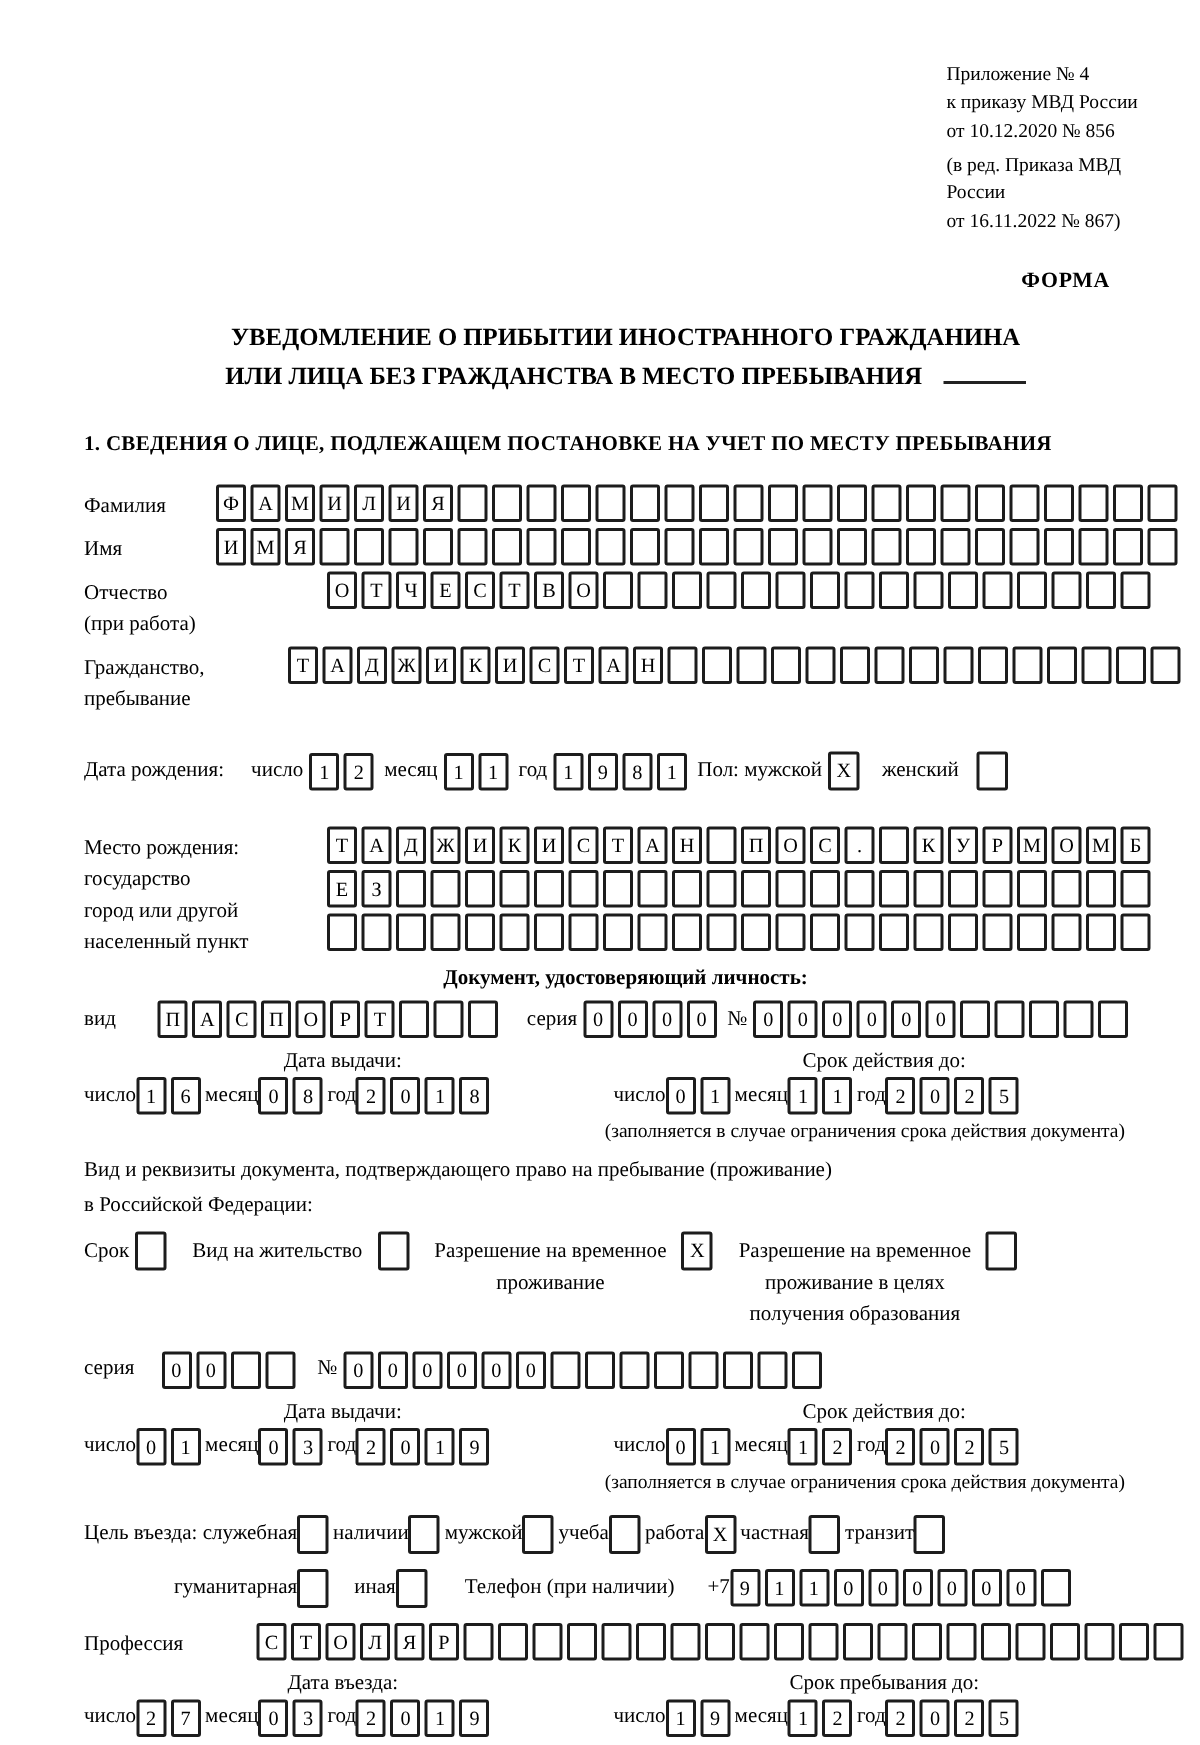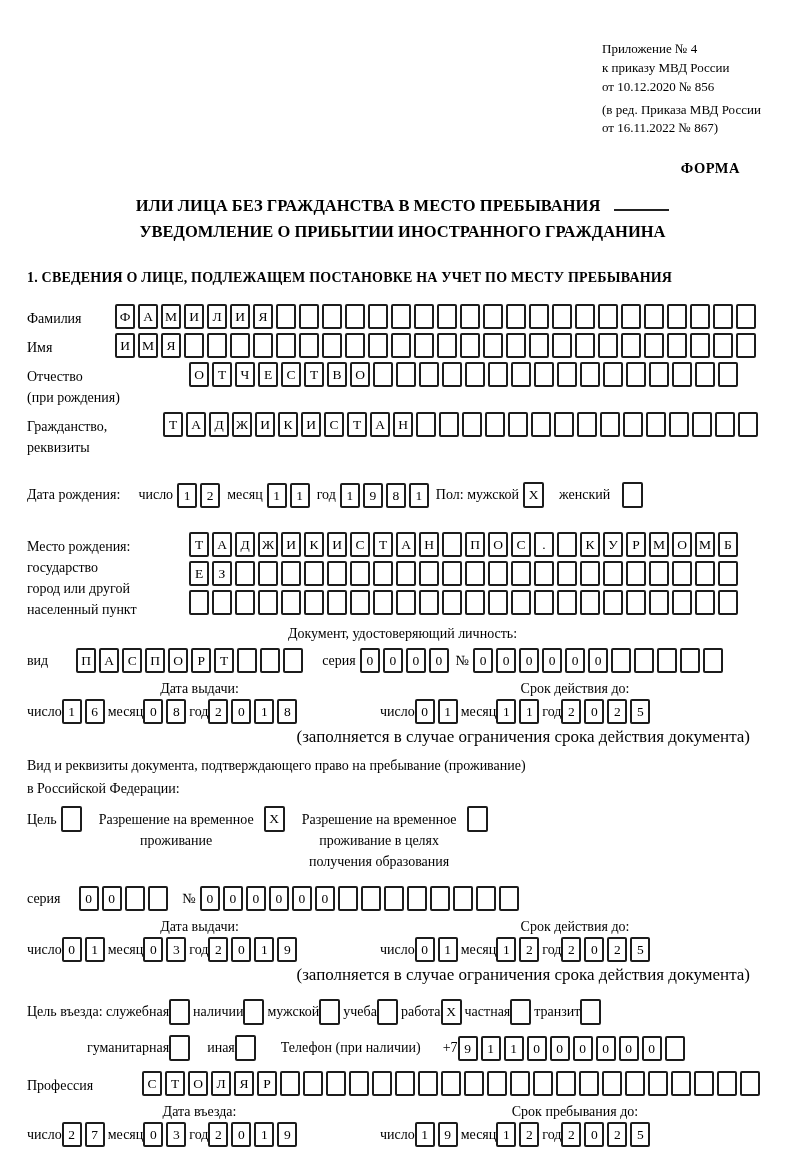--- a/index.html
+++ b/index.html
@@ -2,21 +2,21 @@
 <html><head>
 <meta charset="utf-8">
 <style>
   html,body{margin:0;padding:0;background:#fff;}
   body{
     width:800px;height:1163px;
     font-family:"Liberation Serif", serif;
     color:#000;font-size:14px;
     overflow:hidden;
   }
-  .page{box-sizing:border-box;width:800px;height:1163px;padding:40px 22px 0 27px;}
+  .page{box-sizing:border-box;width:800px;height:1163px;padding:40px 22px 0 56px;}
   
   .appendix{margin-left:575px;font-size:13px;line-height:1.45;}
   .appendix .gap{height:4px;}
   .forma{font-weight:bold;text-align:right;margin:22px 38px 0 0;font-size:14.5px;letter-spacing:.5px;}
   
   .title{text-align:center;font-weight:bold;font-size:16.5px;line-height:1.55;margin-top:16px;}
   .uline{display:inline-block;width:55px;border-bottom:2px solid #222;margin-left:14px;}
   .sect{font-weight:bold;font-size:14px;margin-top:26px;margin-bottom:18px;letter-spacing:.2px;white-space:nowrap;}
   
   .row{display:flex;align-items:flex-start;margin-bottom:4px;}
@@ -25,28 +25,28 @@
   .cells + .cells{margin-top:4px;}
   .cell{
     flex:none;display:inline-block;width:16px;height:21px;
     border:2px solid #1c1c1c;border-radius:2px;margin-right:3px;
     text-align:center;font-size:13.5px;line-height:21px;vertical-align:middle;
     background:#fff;
   }
   .cb{width:17px;height:22px;line-height:22px;}
   .inline{display:flex;align-items:center;flex-wrap:nowrap;}
   .inline > span.t{padding:0 4px;white-space:nowrap;}
-  .doc-head{font-weight:normal;text-align:center;margin:6px 0 6px 0;}
+  .doc-head{font-weight:bold;text-align:center;margin:6px 0 6px 0;}
   .dcaps{display:flex;margin-top:8px;}
   .dcaps .c1{width:345px;text-align:center;}
   .dcaps .c2{flex:1;text-align:center;}
   .drow{display:flex;align-items:center;margin-top:2px;}
   .drow .g1{width:345px;display:flex;align-items:center;}
   .drow .g2{flex:1;display:flex;align-items:center;margin-left:8px;}
-  .note-r{font-size:17px;text-align:right;margin:3px 28px 8px 0;}
+  .note-r{font-size:13px;text-align:right;margin:3px 28px 8px 0;}
   .para{margin-top:8px;line-height:1.6;}
   .opts{display:flex;align-items:flex-start;margin-top:6px;}
   .opt{display:flex;align-items:flex-start;margin-right:14px;}
   .opt .txt{text-align:center;line-height:1.5;padding-top:3px;}
   .opt .cell{margin-left:10px;}
   .purpose{display:flex;align-items:center;margin-top:14px;font-family:Liberation Serif, serif;}
   .purpose span.t{white-space:nowrap;}
   .mt6{margin-top:24px;} .mt10{margin-top:10px;} .mt14{margin-top:14px;}
 </style>
 </head>
@@ -59,22 +59,22 @@
     <div>к приказу МВД России</div>
     <div>от 10.12.2020 № 856</div>
     <div class="gap"></div>
     <div>(в ред. Приказа МВД России</div>
     <div>от 16.11.2022 № 867)</div>
   </div>
 
   <div class="forma">ФОРМА</div>
 
   <div class="title">
+    <div>УВЕДОМЛЕНИЕ О ПРИБЫТИИ ИНОСТРАННОГО ГРАЖДАНИНА</div>
     <div><span>ИЛИ ЛИЦА БЕЗ ГРАЖДАНСТВА В МЕСТО ПРЕБЫВАНИЯ</span><span class="uline"></span></div>
-    <div>УВЕДОМЛЕНИЕ О ПРИБЫТИИ ИНОСТРАННОГО ГРАЖДАНИНА</div>
   </div>
 
   <div class="sect">1. СВЕДЕНИЯ О ЛИЦЕ, ПОДЛЕЖАЩЕМ ПОСТАНОВКЕ НА УЧЕТ ПО МЕСТУ ПРЕБЫВАНИЯ</div>
 
   <div class="row">
     <div class="label" style="width:88px">Фамилия</div>
     <div class="cells">
         <span class="cell">Ф</span>
         <span class="cell">А</span>
         <span class="cell">М</span>
@@ -136,21 +136,21 @@
         <span class="cell"></span>
         <span class="cell"></span>
         <span class="cell"></span>
         <span class="cell"></span>
       </div>
   </div>
 
   <div class="row">
     <div class="label" style="width:162px">
       <div>Отчество</div>
-      <div>(при рождения)</div>
+      <div>(при работа)</div>
     </div>
     <div class="cells">
         <span class="cell">О</span>
         <span class="cell">Т</span>
         <span class="cell">Ч</span>
         <span class="cell">Е</span>
         <span class="cell">С</span>
         <span class="cell">Т</span>
         <span class="cell">В</span>
         <span class="cell">О</span>
@@ -169,21 +169,21 @@
         <span class="cell"></span>
         <span class="cell"></span>
         <span class="cell"></span>
         <span class="cell"></span>
       </div>
   </div>
 
   <div class="row">
     <div class="label" style="width:136px">
       <div>Гражданство,</div>
-      <div>реквизиты</div>
+      <div>пребывание</div>
     </div>
     <div class="cells">
         <span class="cell">Т</span>
         <span class="cell">А</span>
         <span class="cell">Д</span>
         <span class="cell">Ж</span>
         <span class="cell">И</span>
         <span class="cell">К</span>
         <span class="cell">И</span>
         <span class="cell">С</span>
@@ -407,22 +407,26 @@
   </div>
   <div class="note-r">(заполняется в случае ограничения срока действия документа)</div>
 
   <div class="para">
     <div>Вид и реквизиты документа, подтверждающего право на пребывание (проживание)</div>
     <div>в Российской Федерации:</div>
   </div>
 
   <div class="opts">
     <div class="opt">
-      <div class="txt">Цель</div>
+      <div class="txt">Срок</div>
       <span class="cell cb" style="margin-left:4px"></span>
+    </div>
+    <div class="opt">
+      <div class="txt">Вид на жительство</div>
+      <span class="cell cb"></span>
     </div>
     <div class="opt">
       <div class="txt">
         <div>Разрешение на временное</div>
         <div>проживание</div>
       </div>
       <span class="cell cb">X</span>
     </div>
     <div class="opt" style="margin-right:0">
       <div class="txt">

